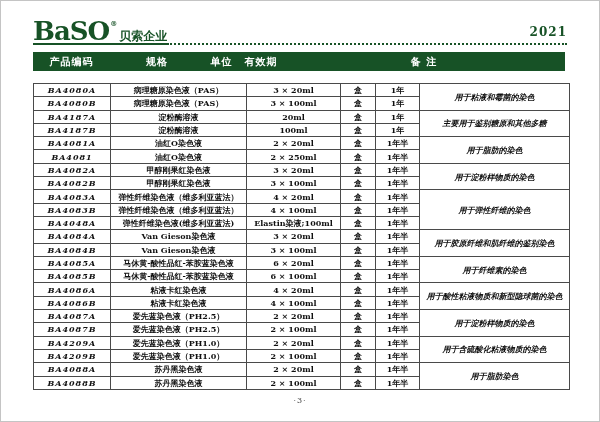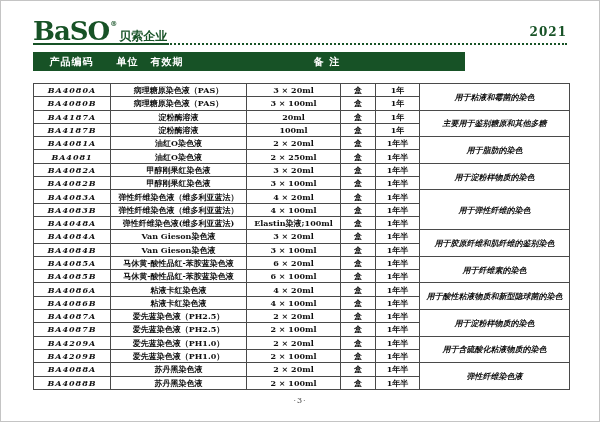--- a/index.html
+++ b/index.html
@@ -24,21 +24,21 @@
   }
   .reg-mark { font-size:7px; font-weight:bold; color:var(--green); position:relative; top:-14px; left:1px; }
   .company-name { font-size:12px; font-weight:bold; color:var(--green); margin-left:3px; line-height:1;font-family:Liberation Serif, serif; }
   .leader-dots { flex:1; border-bottom:2px dotted var(--green); height:3px; }
   .year {
     position:absolute; right:32px; top:24px;
     font-size:12px; font-weight:bold; color:var(--green); letter-spacing:1px;
   }
   
   .col-headers {
-    position:absolute; left:32px; top:51px; width:432px; height:19px;
+    position:absolute; left:32px; top:51px; width:532px; height:19px;
     background:var(--green); display:flex;
   }
   .hcell {
     display:flex; align-items:center; justify-content:center;
     color:#ffffff; font-weight:bold; font-size:10px; letter-spacing:1px;
   }
   .w-code{width:77px}.w-name{width:136px}.w-spec{width:94px}
   .w-unit{width:35px}.w-valid{width:44px}.w-remark{flex:1}
   
   table.products {
@@ -71,20 +71,21 @@
       <span class="logo-text">BaSO</span>
       <span class="reg-mark">®</span>
       <span class="company-name">贝索企业</span>
     </div>
     <span class="leader-dots"></span>
   </div>
   <span class="year">2021</span>
 
   <div class="col-headers">
     <div class="hcell w-code">产品编码</div>
+    <div class="hcell w-spec">规格</div>
     <div class="hcell w-unit">单位</div>
     <div class="hcell w-valid">有效期</div>
     <div class="hcell w-remark">备 注</div>
   </div>
 
   <table class="products">
     <colgroup>
       <col style="width:77px">
         <col style="width:136px">
         <col style="width:94px">
@@ -249,21 +250,21 @@
           <td>2 × 100ml</td>
           <td>盒</td>
           <td>1年半</td>
         </tr>
         <tr>
           <td class="code-cell">BA4088A</td>
           <td>苏丹黑染色液</td>
           <td>2 × 20ml</td>
           <td>盒</td>
           <td>1年半</td>
-          <td class="remark-cell" rowspan="2">弹性纤维染色液</td>
+          <td class="remark-cell" rowspan="2">用于脂肪染色</td>
         </tr>
         <tr>
           <td class="code-cell">BA4088B</td>
           <td>苏丹黑染色液</td>
           <td>2 × 100ml</td>
           <td>盒</td>
           <td>1年半</td>
         </tr>
       </tbody>
   </table>

